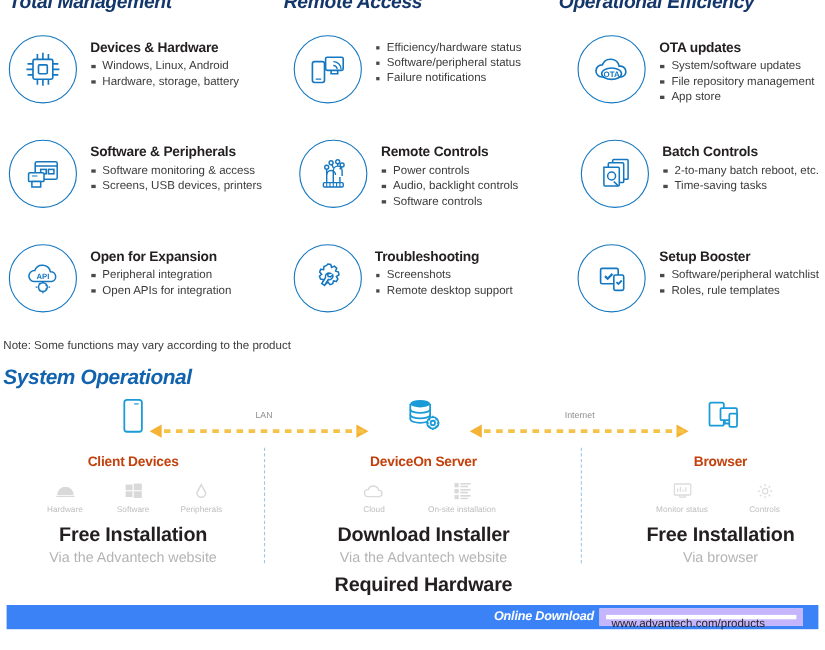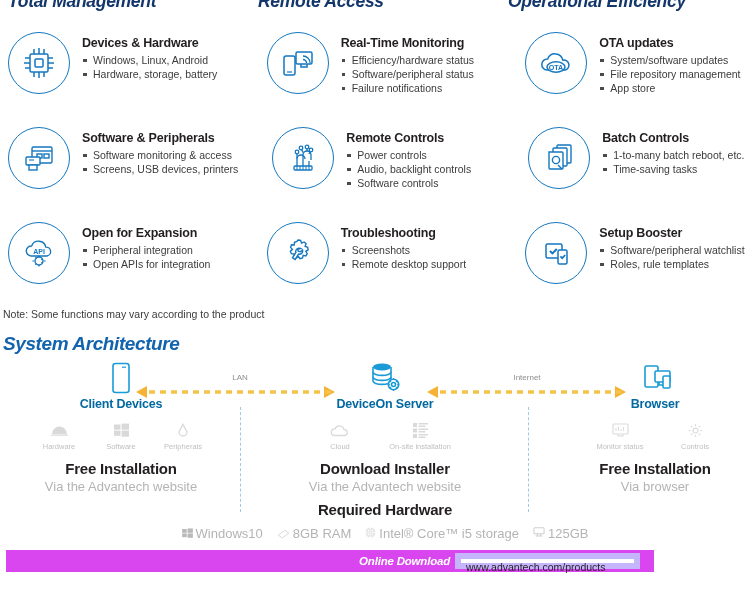--- a/index.html
+++ b/index.html
@@ -111,40 +111,40 @@
     height: 170px;
   }
   .node {
     position: absolute;
     text-align: center;
   }
   .node-icon { height: 32px; display: flex; align-items: flex-end; justify-content: center; }
   .node-name {
     font-size: 12.5px;
     font-weight: bold;
-    color: #0369a1;
-    margin-top: 3px;
+    color: #c2410c;
+    margin-top: 19px;
     white-space: nowrap;
     letter-spacing: -0.2px;
   }
   .sub-icons {
     display: flex;
     justify-content: center;
     margin-top: 10px;
   }
   .sub-item { width: 62px; text-align: center; }
   .sub-glyph { height: 18px; display:flex; align-items:center; justify-content:center; }
   .sub-label {
     font-size: 7.5px;
     color: #bfbfbf;
     margin-top: 3px;
     white-space: nowrap;
   }
   .blk-title {
-    font-size: 15px;
+    font-size: 18px;
     font-weight: bold;
     color: #231f20;
     margin-top: 9px;
     white-space: nowrap;
     letter-spacing: -0.2px;
   }
   .blk-sub {
     font-size: 13px;
     color: #b4b4b4;
     margin-top: 2px;
@@ -170,22 +170,22 @@
   .vdiv {
     position: absolute;
     width: 0;
     border-left: 1px dashed #9fc7e8;
   }
 
   
   .footer {
     position: absolute;
     left: 6px; top: 550px;
-    width: 648px; height: 22px;
-    background: #d946ef;
+    width: 738px; height: 22px;
+    background: #3b82f6;
     display: flex;
     align-items: center;
     justify-content: flex-end;
   }
   .footer-label {
     color: #ffffff;
     font-size: 11.5px;
     font-weight: bold;
     font-style: italic;
     margin-right: 5px;
@@ -240,21 +240,20 @@
         <div class="circ">
           <svg width="38" height="38" viewBox="0 0 38 38" fill="none" stroke="#1477c0" stroke-width="1.5">
             <rect x="17" y="8" width="16" height="12" rx="1.5"></rect>
             <path d="M22 20v3h6v-3"></path>
             <rect x="5" y="12" width="11" height="19" rx="2" fill="#fff"></rect>
             <path d="M8 28h5" stroke-width="1.2"></path>
             <path d="M24 15.5a3.5 3.5 0 013.5 3.5M24 12a7 7 0 017 7" stroke-width="1.3"></path>
           </svg>
         </div>
         <div class="card-body">
-          <div class="card-title">Real-Time Monitoring</div>
           <ul class="bullets">
             <li>Efficiency/hardware status</li>
             <li>Software/peripheral status</li>
             <li>Failure notifications</li>
           </ul>
         </div>
       </div>
 
       <div class="card">
         <div class="circ">
@@ -327,21 +326,21 @@
             <rect x="17" y="6" width="14" height="18" rx="1"></rect>
             <rect x="13" y="9" width="14" height="18" rx="1" fill="#fff"></rect>
             <path d="M9 13h13a1 1 0 011 1v15a1 1 0 01-1 1H10a1 1 0 01-1-1V13z" fill="#fff"></path>
             <path d="M18 26l4 4"></path>
             <circle cx="16" cy="21" r="3.6"></circle>
           </svg>
         </div>
         <div class="card-body">
           <div class="card-title">Batch Controls</div>
           <ul class="bullets">
-            <li>1-to-many batch reboot, etc.</li>
+            <li>2-to-many batch reboot, etc.</li>
             <li>Time-saving tasks</li>
           </ul>
         </div>
       </div>
     </div>
 
     <div class="row">
 
       <div class="card">
         <div class="circ">
@@ -393,21 +392,21 @@
             <li>Roles, rule templates</li>
           </ul>
         </div>
       </div>
     </div>
   </div>
 
   <div class="note">Note: Some functions may vary according to the product</div>
 </div>
 
-<div class="arch-title">System Architecture</div>
+<div class="arch-title">System Operational</div>
 
 <div class="arch">
 
   <div class="vdiv" style="left:240px; top:45px; height:105px;"></div>
   <div class="vdiv" style="left:528px; top:45px; height:105px;"></div>
 
   <div class="link-label" style="left:200px; top:11px; width:80px;">LAN</div>
   <div class="arrow-wrap" style="left:136px; top:22px;">
     <svg width="210" height="16" viewBox="0 0 210 16">
       <path d="M0 8l11-6v12z" fill="#f5b335"></path>

